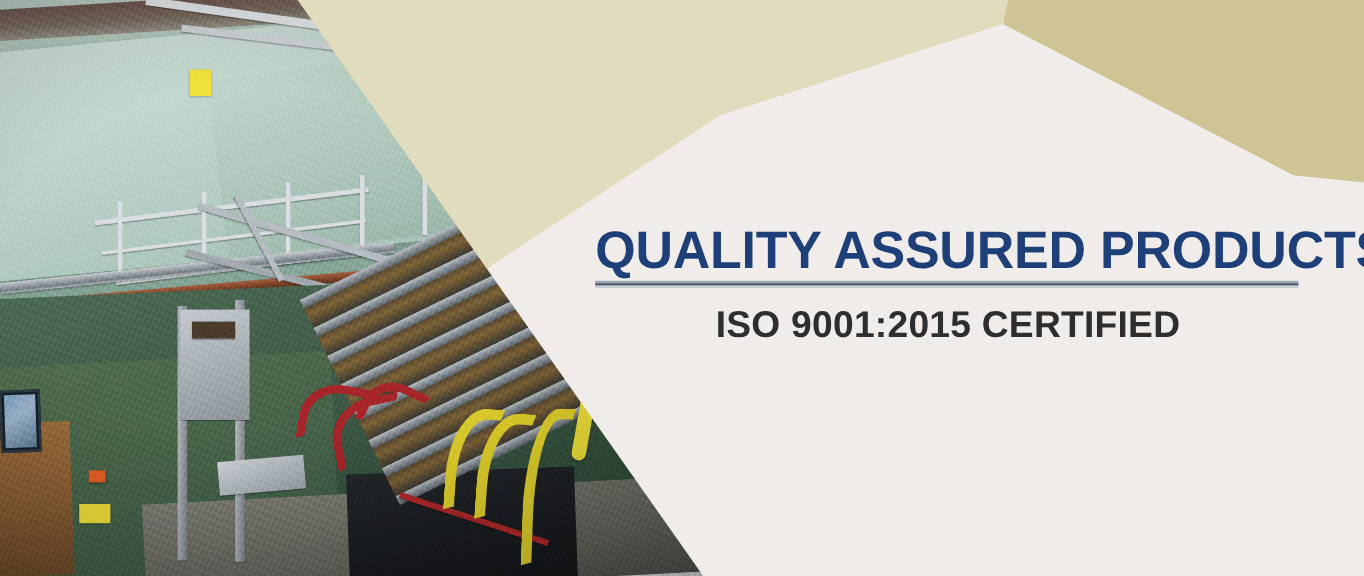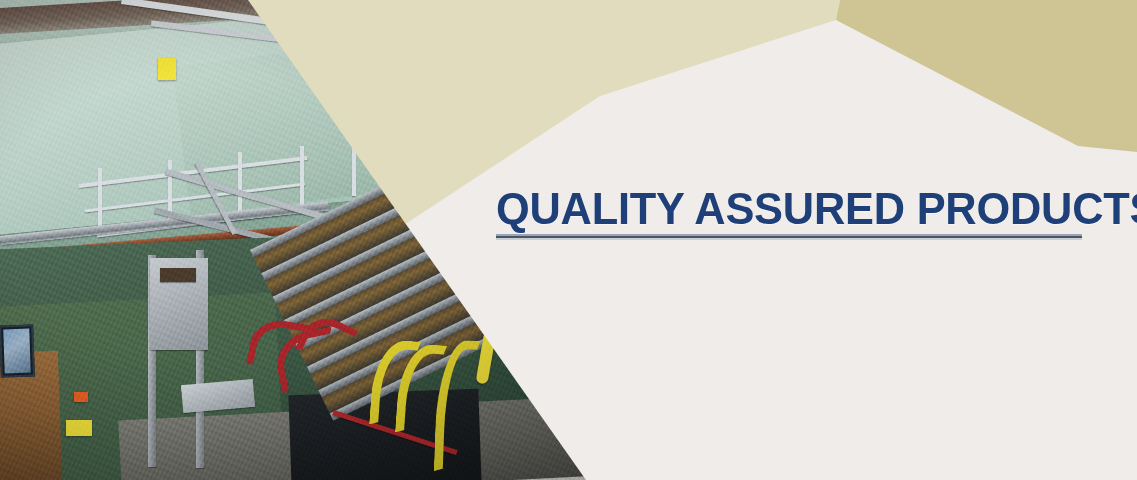--- a/index.html
+++ b/index.html
@@ -352,15 +352,16 @@
 
   <div class="content">
     <h1 class="headline">QUALITY ASSURED PRODUCTS</h1>
 
     <div class="headline-rule">
       <div class="rule-top"></div>
       <div class="rule-mid"></div>
       <div class="rule-bot"></div>
     </div>
 
+    <h2 class="subheadline">ISO 9001:2015 CERTIFIED</h2>
   </div>
 
 </div>
 
 </body></html>

